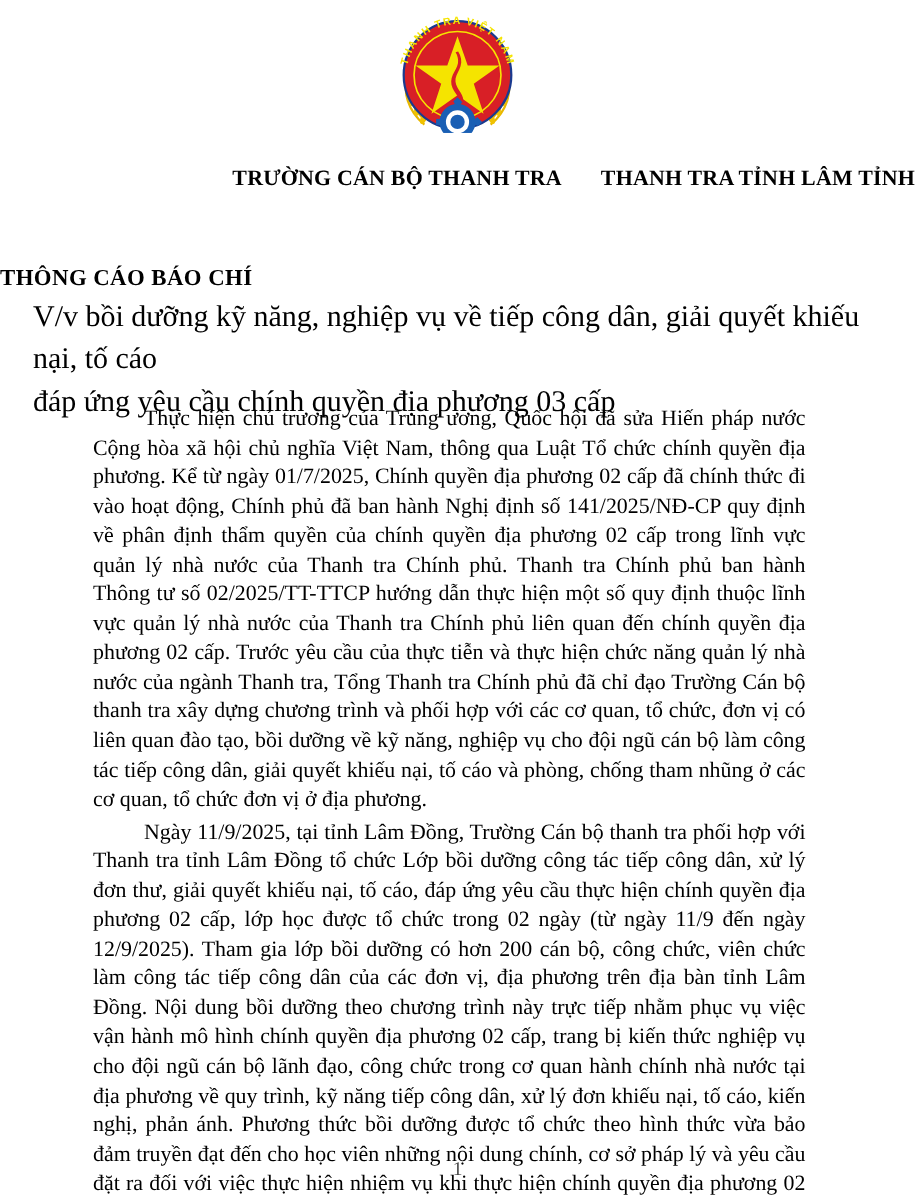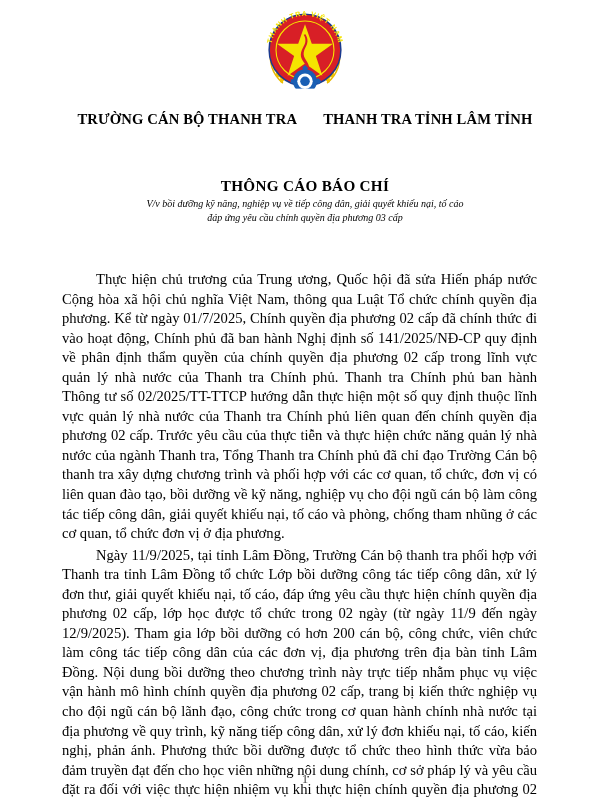--- a/index.html
+++ b/index.html
@@ -40,49 +40,48 @@
   }
   .emblem svg { display: block; }
 
   
   .org-headers {
     position: absolute;
     top: 111px;
     left: 0;
     width: 610px;
     display: flex;
-    justify-content: center;
+    justify-content: flex-end;
     align-items: baseline;
     gap: 26px;
   }
   .org-headers .org {
     font-weight: bold;
     font-size: 14.6px;
     letter-spacing: 0.15px;
     white-space: nowrap;
     font-family: "Liberation Serif", "DejaVu Serif", serif;
   }
 
   
   .title-block {
     position: absolute;
     top: 176px;
     left: 0;
     width: 610px;
-    text-align: center;
+    text-align: left;
   }
   .doc-title {
     font-weight: bold;
     font-size: 15.2px;
     letter-spacing: 0.3px;
     line-height: 1.25;
   }
   .doc-subtitle {
-    font-style: italic;
-    font-size: 10px;
+    font-size: 20px;
     line-height: 1.42;
     padding: 2px 22px 0 22px;
   }
   .doc-subtitle .sub-line { display: block; }
 
   
   .body-text {
     position: absolute;
     top: 270px;
     left: 62px;

